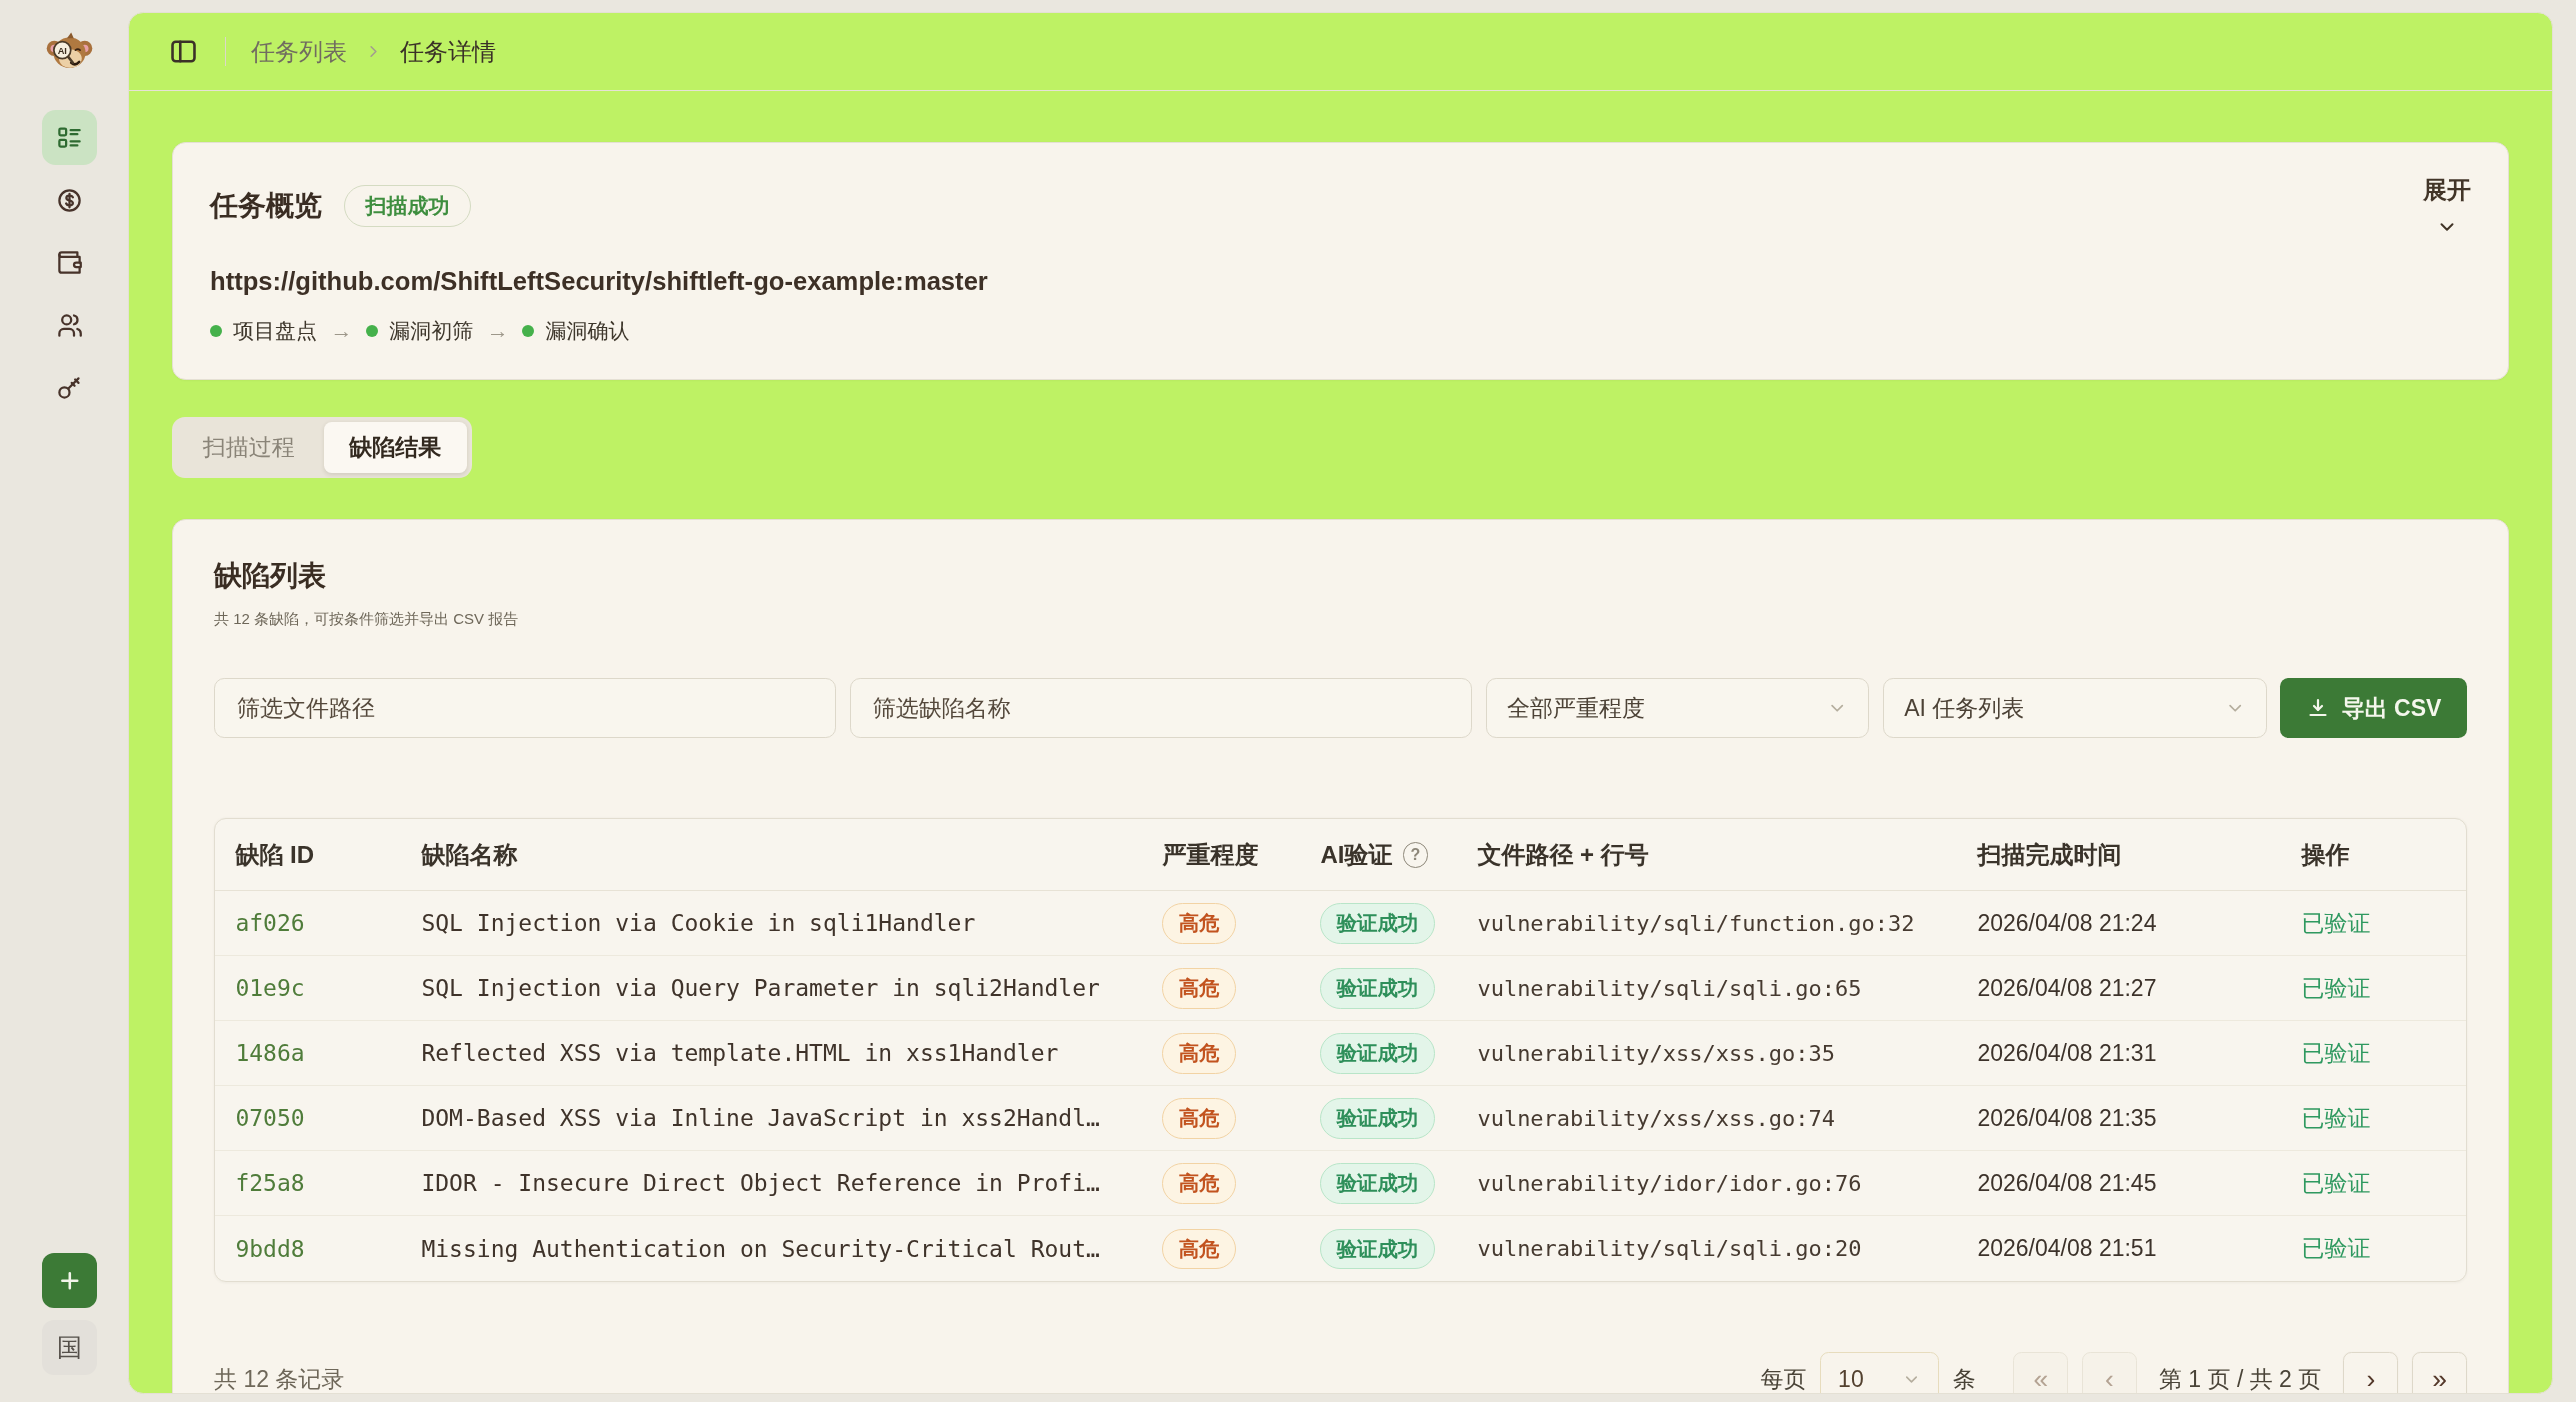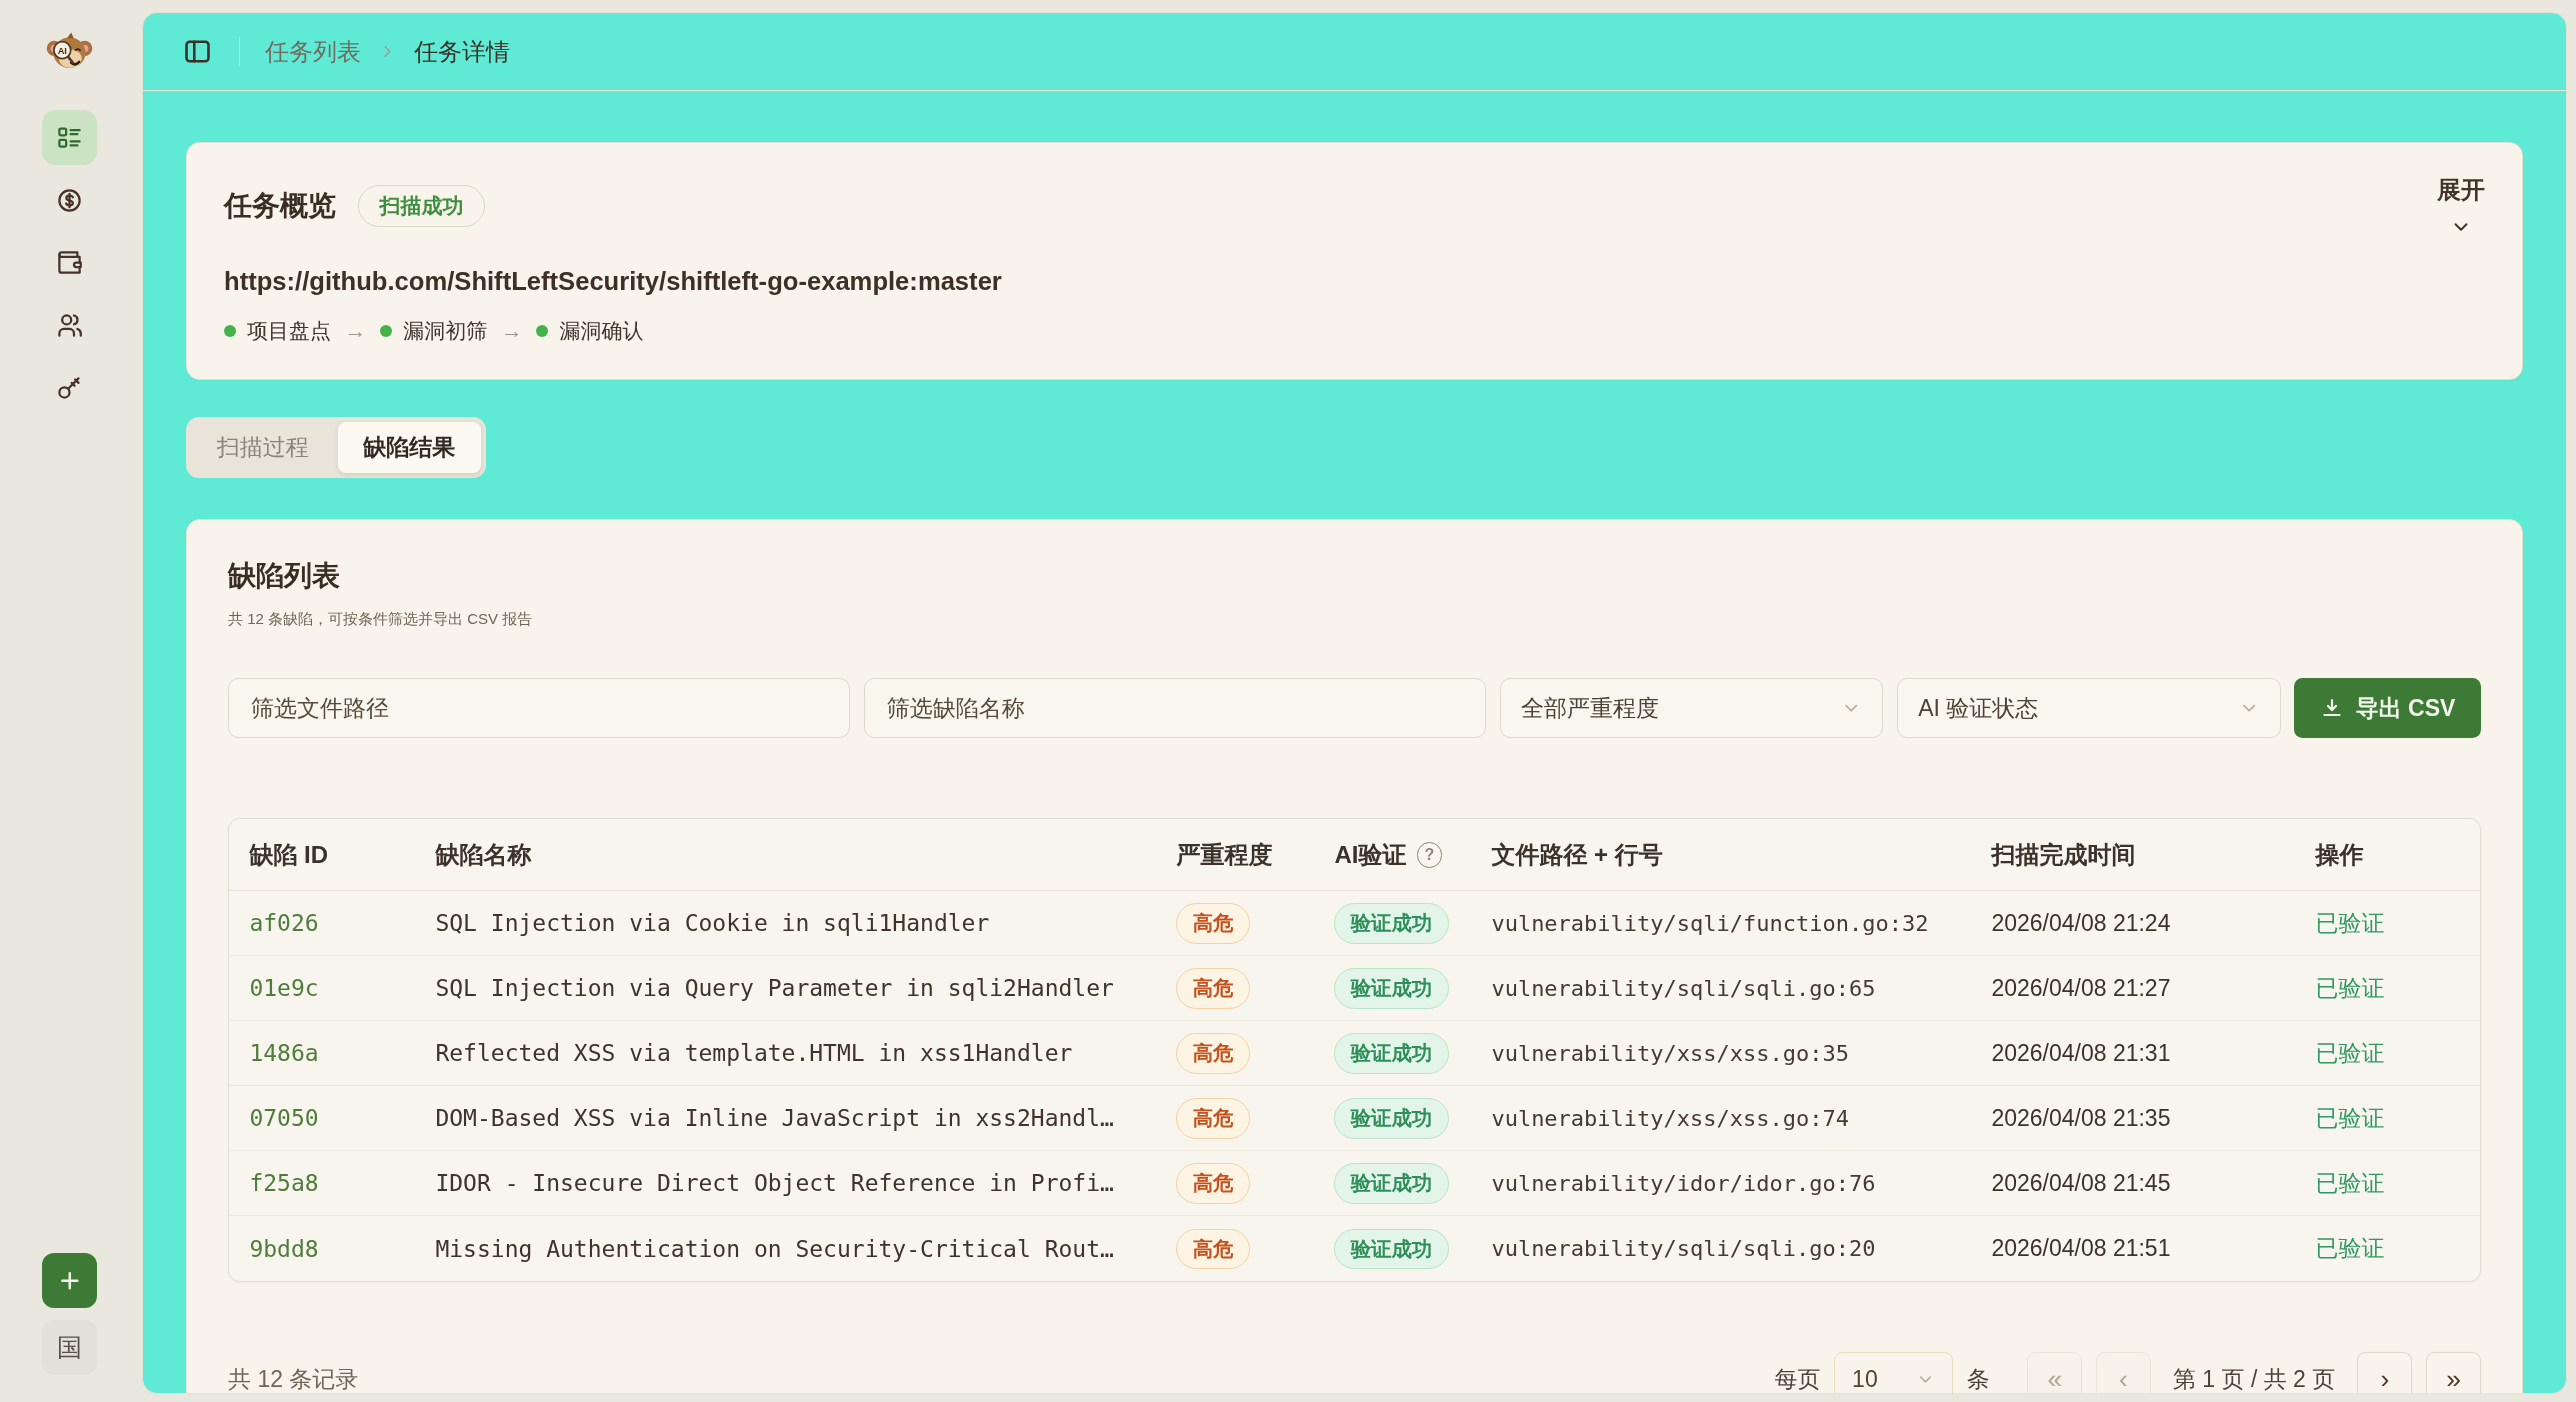--- a/index.html
+++ b/index.html
@@ -22,22 +22,22 @@
   .nav-item.active { background:#cbe3c3; color:#2e6b31; }
   .nav-item svg { width:27px; height:27px; }
   .nav-bottom { margin-top:auto; display:flex; flex-direction:column; gap:12px; align-items:center; }
   .add-btn { width:55px; height:55px; border-radius:12px; background:#3c7a36;
     color:#f2f5ea; display:flex; align-items:center; justify-content:center; cursor:pointer; border:none; }
   .locale-btn { width:55px; height:55px; border-radius:12px; background:#e3e0da;
     color:#55504a; font-size:25px; display:flex; align-items:center; justify-content:center; cursor:pointer; border:none;
     font-family:inherit; }
 
   
-  .panel { position:absolute; left:142px; top:12px; width:2425px; height:1382px;
-    background:#5eead4; border:0.9px solid #e4e0d4; border-radius:15.3px; overflow:hidden; }
+  .panel { position:absolute; left:128px; top:12px; width:2425px; height:1382px;
+    background:#bef264; border:0.9px solid #e4e0d4; border-radius:15.3px; overflow:hidden; }
 
   .topbar { height:78px; display:flex; align-items:center; padding:0 39px;
     border-bottom:0.9px solid #e6e2d6; }
   .toggle { width:31px; height:31px; color:#3b3128; cursor:pointer; }
   .vdiv { width:0.9px; height:29px; background:#dcd7ca; margin:0 25.6px; }
   .crumb-parent { font-size:24px; color:#716c60; cursor:pointer; }
   .crumb-sep { color:#a39d8f; margin:0 17px; display:flex; }
   .crumb-current { font-size:24px; color:#3a3127; font-weight:500; }
 
   .content { padding:0 43px; }
@@ -276,21 +276,21 @@
         <input class="f-input" type="text" placeholder="筛选缺陷名称" style="">
         <div class="f-select">
           <span>全部严重程度</span>
           <span class="chev">
             <svg viewBox="0 0 24 24" fill="none" stroke="currentColor" stroke-width="2" stroke-linecap="round" stroke-linejoin="round" width="20.4" height="20.4">
                 <path d="M6 9l6 6 6-6"></path>
               </svg>
           </span>
         </div>
         <div class="f-select">
-          <span>AI 验证状态</span>
+          <span>AI 任务列表</span>
           <span class="chev">
             <svg viewBox="0 0 24 24" fill="none" stroke="currentColor" stroke-width="2" stroke-linecap="round" stroke-linejoin="round" width="20.4" height="20.4">
                 <path d="M6 9l6 6 6-6"></path>
               </svg>
           </span>
         </div>
         <button class="export-btn">
           <span>
             <svg viewBox="0 0 24 24" fill="none" stroke="currentColor" stroke-width="2.2" stroke-linecap="round" stroke-linejoin="round" width="24" height="24">
               <path d="M12 4v10"></path>

